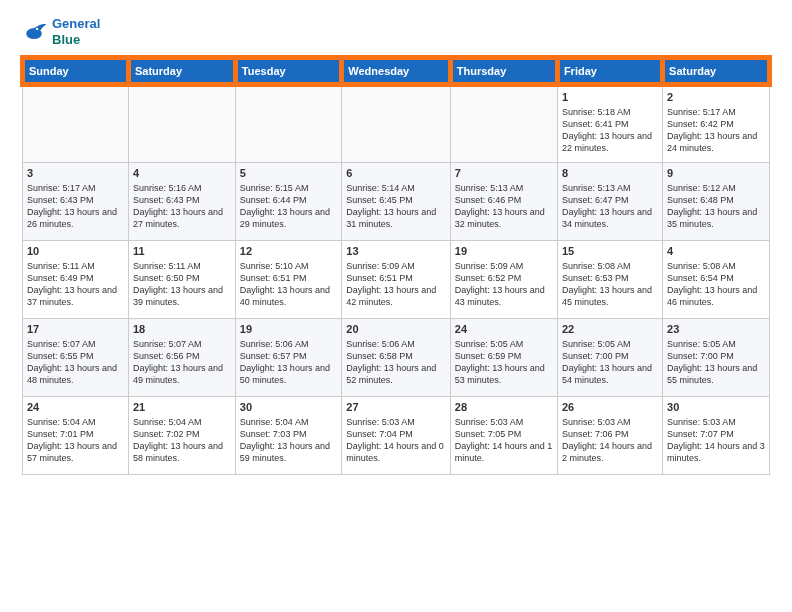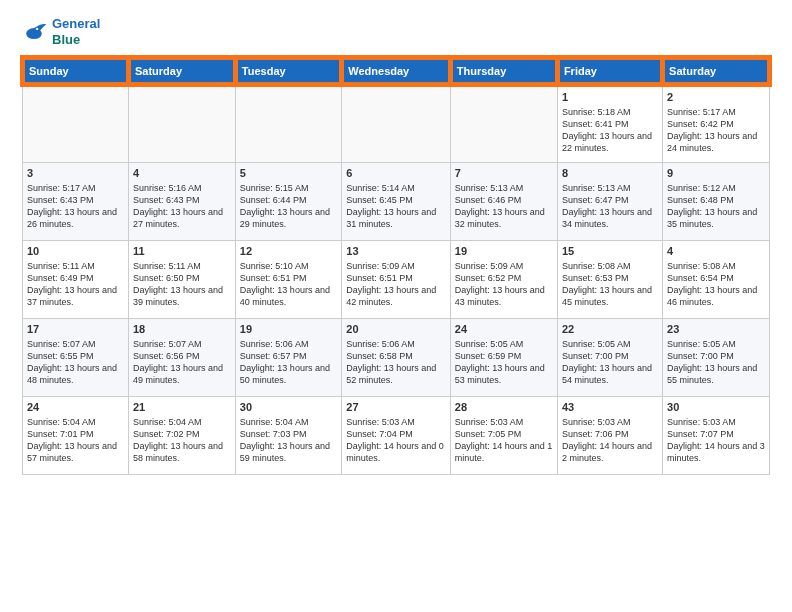--- a/index.html
+++ b/index.html
@@ -246,21 +246,21 @@
 Daylight: 13 hours
 and 59 minutes.</td>
           <td><span class="day-num">27</span>Sunrise: 5:03 AM
 Sunset: 7:04 PM
 Daylight: 14 hours
 and 0 minutes.</td>
           <td><span class="day-num">28</span>Sunrise: 5:03 AM
 Sunset: 7:05 PM
 Daylight: 14 hours
 and 1 minute.</td>
-          <td><span class="day-num">43</span>Sunrise: 5:03 AM
+          <td><span class="day-num">26</span>Sunrise: 5:03 AM
 Sunset: 7:06 PM
 Daylight: 14 hours
 and 2 minutes.</td>
           <td><span class="day-num">30</span>Sunrise: 5:03 AM
 Sunset: 7:07 PM
 Daylight: 14 hours
 and 3 minutes.</td>
         </tr>
       </tbody>
   </table>

